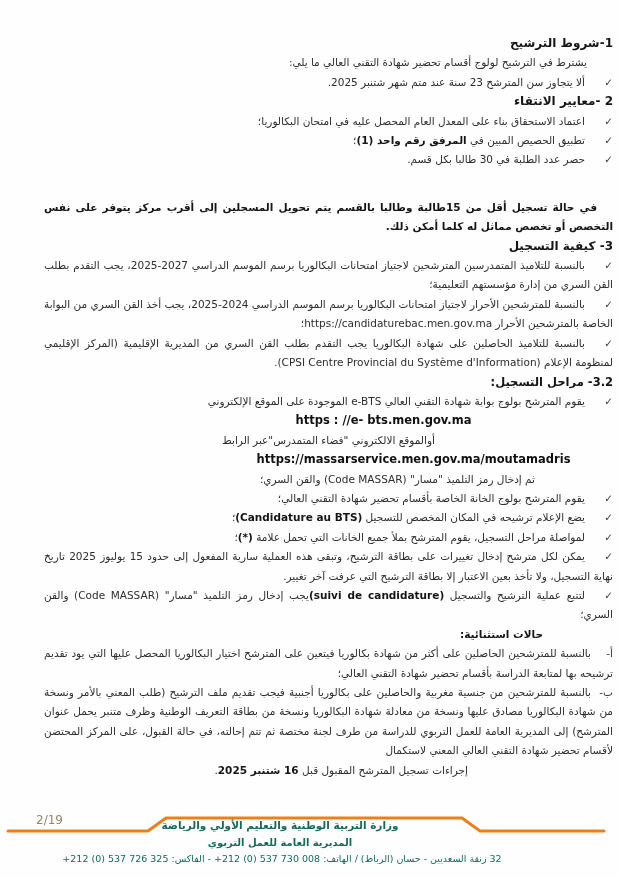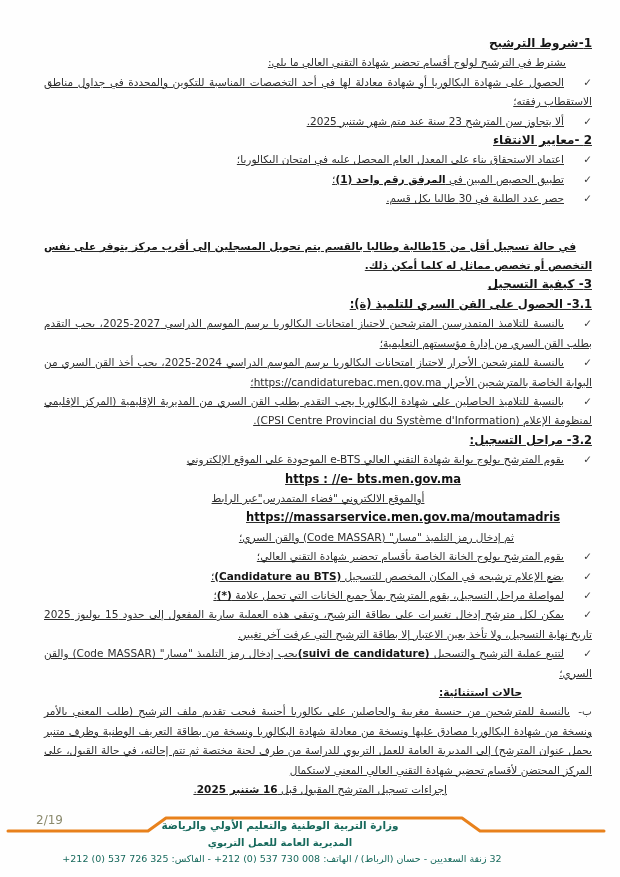--- a/index.html
+++ b/index.html
@@ -8,25 +8,24 @@
     width:620px;height:877px;
     margin:0 auto;
     background:#fefefe;
     overflow:hidden;
     direction:rtl;
     font-family:"DejaVu Sans",sans-serif;
     color:#2d2d2d;
   }
   .content{
     position:absolute;
-    top:34px;right:28px;left:44px;
+    top:34px;right:7px;left:44px;
     font-size:10.5px;
     line-height:19.4px;
     text-align:right;
-    text-decoration:underline;
   }
   .h-main{font-size:12px;font-weight:bold;color:#151515;}
   .h-sub{font-size:11.5px;font-weight:bold;color:#151515;}
   .intro{margin-right:26px;}
   .ci{text-align:justify;text-justify:inter-word;}
   .ci .mark{display:inline-block;width:28px;text-align:right;color:#3a3a3a;}
   .case .mark{display:inline-block;width:22px;text-align:right;}
   .bold-note{font-weight:bold;color:#151515;text-align:justify;text-indent:16px;margin-top:28px;}
   .b{font-weight:bold;color:#151515;text-align:center;}
   .url-line{text-align:center;font-weight:bold;color:#111;font-size:11.5px;}
@@ -61,33 +60,31 @@
 </style>
 </head>
 <body>
 
 <div class="page">
   <div class="content">
 
     <div class="h-main">1-شروط الترشيح</div>
     <div class="intro">يشترط في الترشيح لولوج أقسام تحضير شهادة التقني العالي ما يلي:</div>
 
-    <div class="ci"><span class="mark">✓</span><span>الحصول على شهادة البكالوريا أو شهادة معادلة لها في أحد التخصصات المناسبة للتكوين والمحددة في جداول مناطق الاستقطاب رفقته؛</span></div>
     <div class="ci"><span class="mark">✓</span><span>ألا يتجاوز سن المترشح 23 سنة عند متم شهر شتنبر 2025.</span></div>
 
     <div class="h-main">2 -معايير الانتقاء</div>
 
     <div class="ci"><span class="mark">✓</span><span>اعتماد الاستحقاق بناء على المعدل العام المحصل عليه في امتحان البكالوريا؛</span></div>
     <div class="ci"><span class="mark">✓</span><span>تطبيق الحصيص المبين في </span><span class="b">المرفق رقم واحد (1)</span><span>؛</span></div>
     <div class="ci"><span class="mark">✓</span><span>حصر عدد الطلبة في 30 طالبا بكل قسم.</span></div>
 
     <div class="bold-note">في حالة تسجيل أقل من 15طالبة وطالبا بالقسم يتم تحويل المسجلين إلى أقرب مركز يتوفر على نفس التخصص أو تخصص مماثل له كلما أمكن ذلك.</div>
 
     <div class="h-main">3- كيفية التسجيل</div>
-    <div class="h-sub">3.1- الحصول على القن السري للتلميذ (ة):</div>
 
     <div class="ci"><span class="mark">✓</span><span>بالنسبة للتلاميذ المتمدرسين المترشحين لاجتياز امتحانات البكالوريا برسم الموسم الدراسي 2027-2025، يجب التقدم بطلب القن السري من إدارة مؤسستهم التعليمية؛</span></div>
     <div class="ci"><span class="mark">✓</span><span>بالنسبة للمترشحين الأحرار لاجتياز امتحانات البكالوريا برسم الموسم الدراسي 2024-2025، يجب أخذ القن السري من البوابة الخاصة بالمترشحين الأحرار https://candidaturebac.men.gov.ma؛</span></div>
     <div class="ci"><span class="mark">✓</span><span>بالنسبة للتلاميذ الحاصلين على شهادة البكالوريا يجب التقدم بطلب القن السري من المديرية الإقليمية (المركز الإقليمي لمنظومة الإعلام (CPSI Centre Provincial du Système d'Information).</span></div>
 
     <div class="h-sub">3.2- مراحل التسجيل:</div>
 
     <div class="ci"><span class="mark">✓</span><span>يقوم المترشح بولوج بوابة شهادة التقني العالي e-BTS الموجودة على الموقع الإلكتروني</span></div>
 
     <div class="url-line url1">https : //e- bts.men.gov.ma</div>
@@ -96,20 +93,21 @@
     <div class="code-line">ثم إدخال رمز التلميذ "مسار" (Code MASSAR) والقن السري؛</div>
 
     <div class="ci"><span class="mark">✓</span><span>يقوم المترشح بولوج الخانة الخاصة بأقسام تحضير شهادة التقني العالي؛</span></div>
     <div class="ci"><span class="mark">✓</span><span>يضع الإعلام ترشيحه في المكان المخصص للتسجيل </span><span class="b">(Candidature au BTS)</span><span>؛</span></div>
     <div class="ci"><span class="mark">✓</span><span>لمواصلة مراحل التسجيل، يقوم المترشح بملأ جميع الخانات التي تحمل علامة </span><span class="b">(*)</span><span>؛</span></div>
     <div class="ci"><span class="mark">✓</span><span>يمكن لكل مترشح إدخال تغييرات على بطاقة الترشيح، وتبقى هذه العملية سارية المفعول إلى حدود 15 يوليوز 2025 تاريخ نهاية التسجيل، ولا تأخذ بعين الاعتبار إلا بطاقة الترشيح التي عرفت آخر تغيير.</span></div>
     <div class="ci"><span class="mark">✓</span><span>لتتبع عملية الترشيح والتسجيل </span><span class="b">(suivi de candidature)</span><span>يجب إدخال رمز التلميذ "مسار" (Code MASSAR) والقن السري؛</span></div>
 
     <div class="exc-title">حالات استثنائية:</div>
 
+    <div class="ci case"><span class="mark">أ-</span><span>بالنسبة للمترشحين الحاصلين على أكثر من شهادة بكالوريا فيتعين على المترشح اختيار البكالوريا المحصل عليها التي يود تقديم ترشيحه بها لمتابعة الدراسة بأقسام تحضير شهادة التقني العالي؛</span></div>
     <div class="ci case"><span class="mark">ب-</span><span>بالنسبة للمترشحين من جنسية مغربية والحاصلين على بكالوريا أجنبية فيجب تقديم ملف الترشيح (طلب المعني بالأمر ونسخة من شهادة البكالوريا مصادق عليها ونسخة من معادلة شهادة البكالوريا ونسخة من بطاقة التعريف الوطنية وظرف متنبر يحمل عنوان المترشح) إلى المديرية العامة للعمل التربوي للدراسة من طرف لجنة مختصة ثم تتم إحالته، في حالة القبول، على المركز المحتضن لأقسام تحضير شهادة التقني العالي المعني لاستكمال</span></div>
     <div class="last-line"><span>إجراءات تسجيل المترشح المقبول قبل </span><span class="b">16 شتنبر 2025</span><span>.</span></div>
 
   </div>
 
   <svg class="footer-svg" width="620" height="26" viewBox="0 0 620 26">
     <polyline points="8,19 148,19 166,6 462,6 480,19 604,19" fill="none" stroke="#e8811c" stroke-width="3" stroke-linejoin="round" stroke-linecap="round"></polyline>
   </svg>
   <div class="page-num">2/19</div>
   <div class="f-ministry">وزارة التربية الوطنية والتعليم الأولي والرياضة</div>

